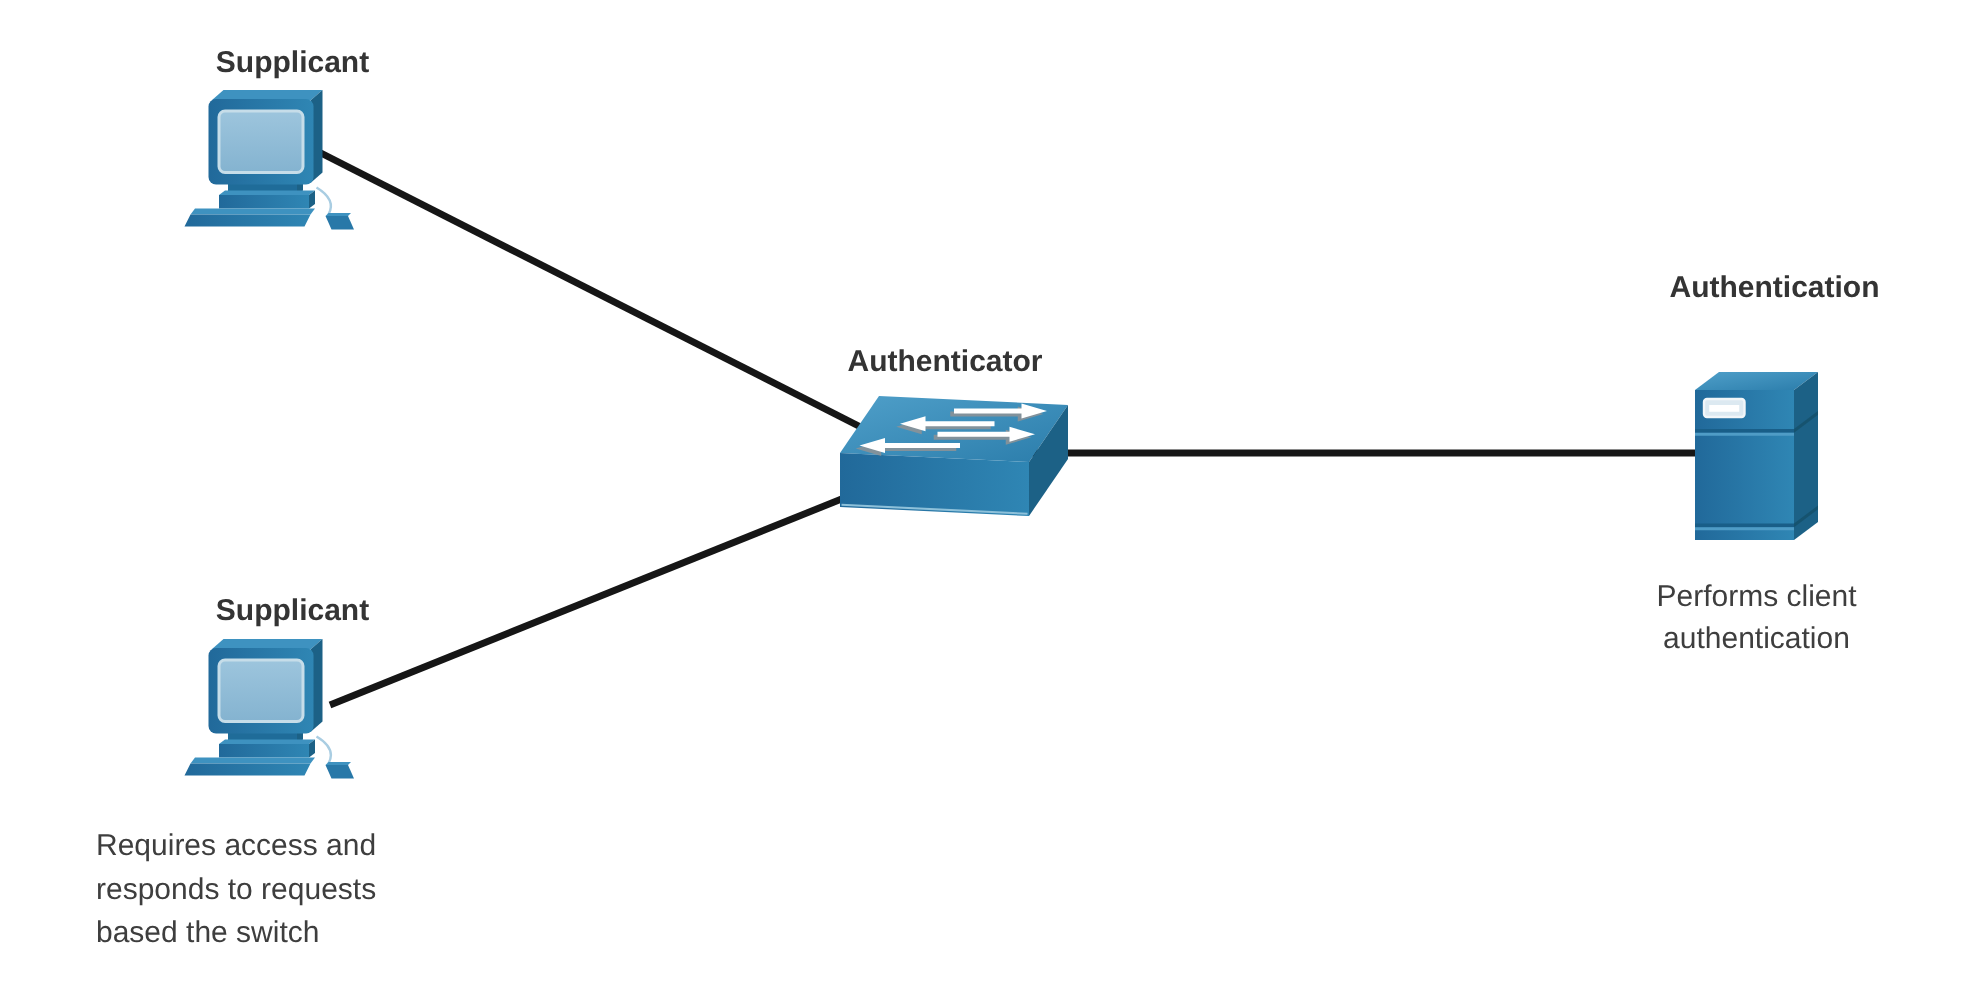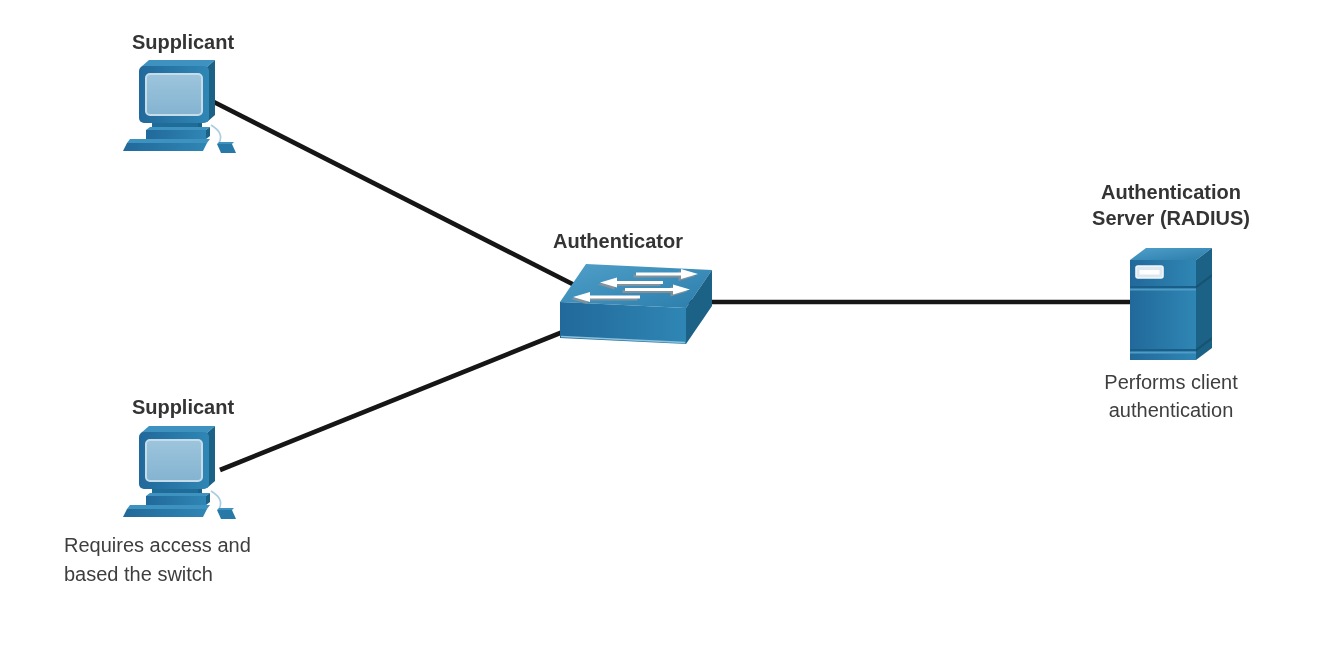--- a/index.html
+++ b/index.html
@@ -6,25 +6,26 @@
   .stage{
     position:relative;width:1325px;height:666px;background:#ffffff;overflow:hidden;
     font-family:"Liberation Sans", sans-serif;
   }
   .links{position:absolute;left:0;top:0;width:1325px;height:666px;}
   .icon{position:absolute;}
   .node-label{
     position:absolute;transform:translateX(-50%);
     font-weight:700;font-size:20px;color:#343434;white-space:nowrap;text-align:center;
     line-height:26px;
+    margin-left:12px;
   }
   .caption{
     position:absolute;font-size:20px;color:#3e3e3e;line-height:28px;white-space:nowrap;
   }
-  .caption.centered{transform:translateX(-50%);text-align:center;}
+  .caption.centered{transform:translateX(-50%);text-align:center;margin-top:16px;}
 </style>
 </head>
 <body>
 
 <div class="stage">
 
   <svg width="0" height="0" style="position:absolute" aria-hidden="true">
     <defs>
       <linearGradient id="g-front" x1="0" y1="0" x2="1" y2="0">
         <stop offset="0" stop-color="#21699a"></stop>
@@ -84,22 +85,23 @@
     <polygon points="9,85 89,85 85,93 5,93" fill="url(#g-front)"></polygon>
     <path d="M101,85 C106,76 98,70 93,67" stroke="#a9cde2" stroke-width="1.6" fill="none"></path>
     <polygon points="99,86 114,86 118,95 103,95" fill="#2878A8"></polygon>
     <polygon points="99,86 101,84 116,84 114,86" fill="#3E92C0"></polygon>
     <polygon points="23,9 31,2 97,2 89,9" fill="#3E92C0"></polygon>
     <polygon points="89,9 97,2 97,57 89,64" fill="#1C6186"></polygon>
     <rect x="21" y="8" width="70" height="57" rx="5" fill="url(#g-front)"></rect>
     <rect x="28" y="16" width="56" height="41" rx="4" fill="url(#g-screen)" stroke="#c6dde9" stroke-width="2"></rect>
   </svg>
 
-  <div class="caption" style="left:64px;top:531px;line-height:29px">
+  <div class="caption" style="left:64px;top:550px;line-height:29px">
     <div>Requires access and</div>
+    <div>responds to requests</div>
     <div>based the switch</div>
   </div>
 
   <div class="node-label" style="left:618px;top:228px">Authenticator</div>
 
   <svg class="icon" style="left:556px;top:256px" width="162" height="94" viewBox="0 0 162 94">
 
     <polygon points="4,46 30,8 156,14 130,52" fill="url(#g-top)"></polygon>
     <polygon points="130,52 156,14 156,50 130,88" fill="#1C6186"></polygon>
     <polygon points="4,46 130,52 130,88 4,82" fill="url(#g-front)"></polygon>
@@ -116,21 +118,20 @@
       <polygon points="80,16.4 125,16.4 125,13 142,18 125,23 125,19.6 80,19.6"></polygon>
       <polygon points="107,24.9 61,24.9 61,21.5 44,26.5 61,31.5 61,28.1 107,28.1"></polygon>
       <polygon points="69,31.9 117,31.9 117,28.5 134,33.5 117,38.5 117,35.1 69,35.1"></polygon>
       <polygon points="84,39.4 34,39.4 34,36 17,41 34,46 34,42.6 84,42.6"></polygon>
     </g>
   </svg>
 
 
   <div class="node-label" style="left:1171px;top:179px">
     <div>Authentication</div>
-    <div>Server (RADIUS)</div>
   </div>
 
   <svg class="icon" style="left:1128px;top:246px" width="88" height="118" viewBox="0 0 88 118">
     <polygon points="2,14 18,2 84,2 68,14" fill="url(#g-top)"></polygon>
     <polygon points="68,14 84,2 84,102 68,114" fill="#1C6186"></polygon>
     <rect x="2" y="14" width="66" height="100" fill="url(#g-front)"></rect>
 
     <rect x="2" y="40" width="66" height="2.5" fill="#195e88"></rect>
     <rect x="2" y="42.5" width="66" height="2" fill="#4f9cc6"></rect>
     <polygon points="68,40 84,28 84,30.5 68,42.5" fill="#16536f"></polygon>

